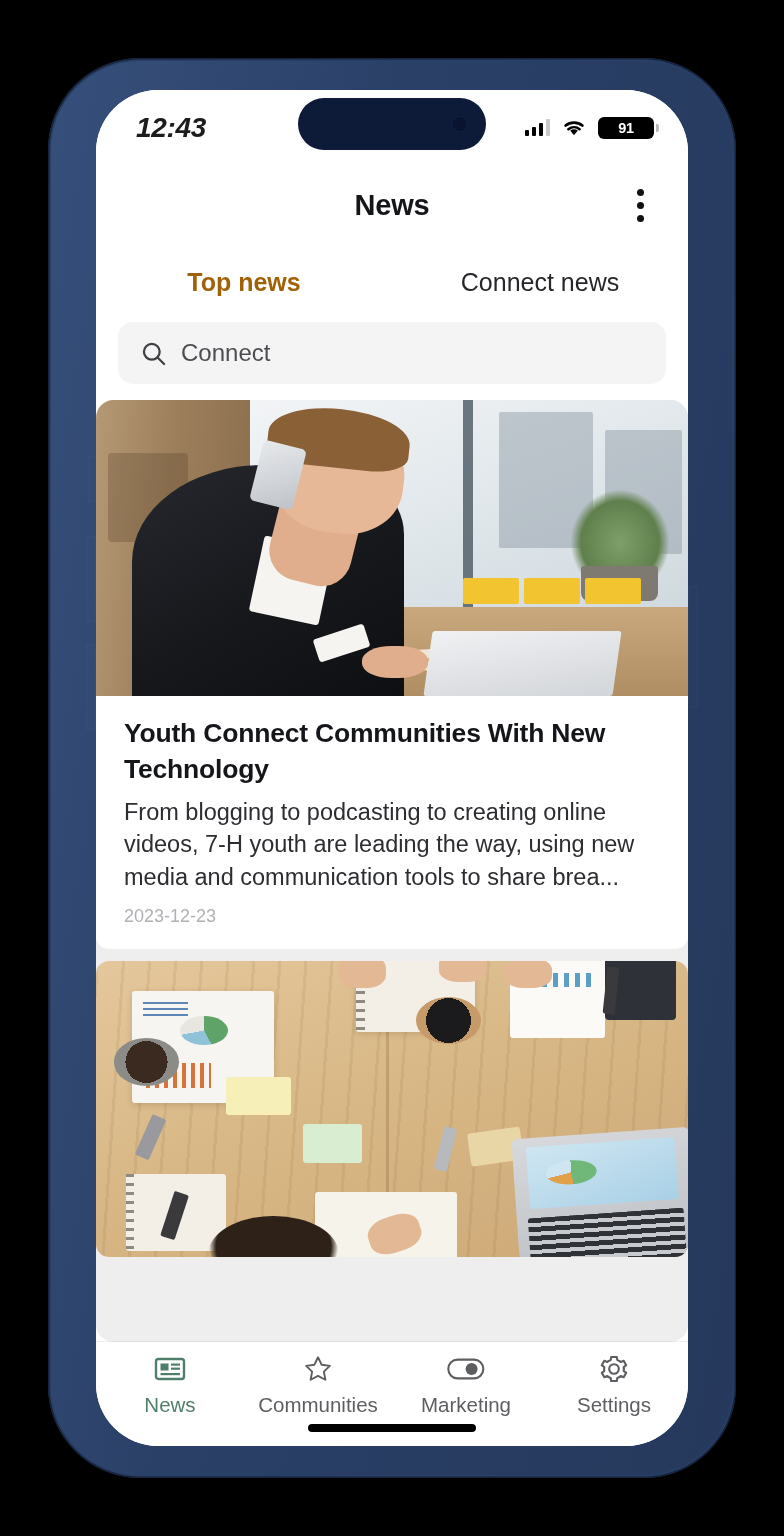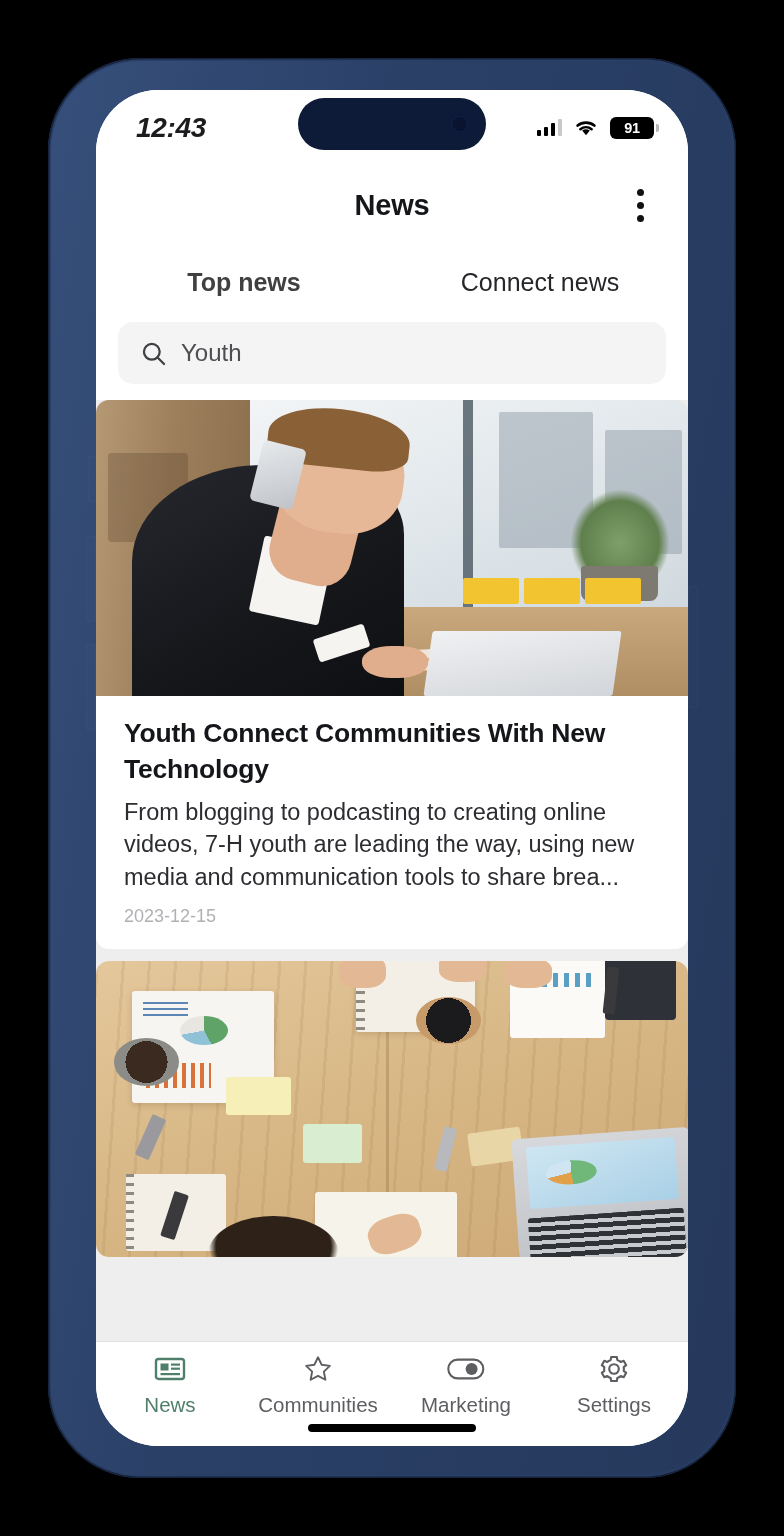--- a/index.html
+++ b/index.html
@@ -66,21 +66,21 @@
     box-shadow:0 0 0 1px #13224a inset;
   }
   .status-right { display:flex; align-items:center; gap:11px; padding-top:3px; }
   .sig { display:flex; align-items:flex-end; gap:2.5px; height:17px; }
   .sig i { width:4.5px; background:#000; border-radius:1px; display:block; }
   .sig i:nth-child(1){ height:6px; }
   .sig i:nth-child(2){ height:9.5px; }
   .sig i:nth-child(3){ height:13px; }
   .sig i:nth-child(4){ height:17px; background:#c8c8cd; }
   .battery {
-    position:relative; width:44px; height:22px; border-radius:6px;
+    position:relative; width:56px; height:22px; border-radius:6px;
     background:#000; display:flex; align-items:center; justify-content:center;
   }
   .battery span { font-size:14.5px; font-weight:700; color:#fff; letter-spacing:-.2px; }
   .battery::after{
     content:""; position:absolute; right:-5px; top:50%; transform:translateY(-50%);
     width:3px; height:8px; border-radius:0 2px 2px 0; background:#b8b8bd;
   }
 
   
   .appbar {
@@ -94,33 +94,33 @@
     align-items:center; justify-content:center; gap:6px; cursor:pointer;
   }
   .kebab i { width:7px; height:7px; border-radius:50%; background:#111; display:block; }
 
   
   .tabs { flex:0 0 74px; display:flex; background:#fff; }
   .tab {
     flex:1; display:flex; align-items:center; justify-content:center;
     font-size:25px; cursor:pointer; padding-bottom:6px;
   }
-  .tab.active { color:#404040; font-weight:700; }
+  .tab.active { color:#a16207; font-weight:700; }
   .tab.inactive { color:#26272b; font-weight:400; }
 
   
   .searchwrap { flex:0 0 78px; background:#fff; padding:0 22px 14px; }
   .searchbar {
     height:62px; background:#f4f4f5; border-radius:15px;
     display:flex; align-items:center; gap:14px; padding:0 22px;
   }
   .search-ph { font-size:24px; color:#4d4e52; }
 
   
-  .feed { flex:1 1 auto; background:#eeeeef; overflow:hidden; }
+  .feed { flex:1 1 auto; background:#eeeeef; overflow:hidden;border-radius:18px; }
   .card { background:#fff; border-radius:13px; margin:0 0 12px; overflow:hidden; }
   .card-media { height:296px; position:relative; overflow:hidden; }
   .card-body { padding:20px 28px 22px; }
   .card-title {
     font-size:26.5px; font-weight:700; color:#15161a;
     line-height:1.34; letter-spacing:-.2px;
   }
   .card-excerpt {
     margin-top:9px; font-size:23.5px; color:#2c2d31; line-height:1.38;
   }
@@ -297,21 +297,21 @@
       <div class="tab active">Top news</div>
       <div class="tab inactive">Connect news</div>
     </div>
 
     <div class="searchwrap">
       <div class="searchbar">
         <svg width="27" height="27" viewBox="0 0 24 24">
           <circle cx="10.5" cy="10.5" r="7" stroke="#3f4044" stroke-width="2" fill="none"></circle>
           <line x1="15.6" y1="15.6" x2="21.4" y2="21.4" stroke="#3f4044" stroke-width="2" stroke-linecap="round"></line>
         </svg>
-        <span class="search-ph">Youth</span>
+        <span class="search-ph">Connect</span>
       </div>
     </div>
 
     <div class="feed">
 
       <div class="card">
         <div class="card-media">
           <div class="photo p1">
             <div class="wood-l"></div>
             <div class="win"></div>
@@ -336,21 +336,21 @@
             <div class="hand2"></div>
             <div class="arm"></div>
             <div class="head"></div>
             <div class="hair"></div>
             <div class="phone-held"></div>
           </div>
         </div>
         <div class="card-body">
           <div class="card-title">Youth Connect Communities With New Technology</div>
           <div class="card-excerpt">From blogging to podcasting to creating online videos, 7-H youth are leading the way, using new media and communication tools to share brea...</div>
-          <div class="card-date">2023-12-15</div>
+          <div class="card-date">2023-12-23</div>
         </div>
       </div>
 
       <div class="card">
         <div class="card-media">
           <div class="photo p2">
             <div class="grain"></div>
             <div class="seam"></div>
             <div class="obj chartdoc">
               <div class="lines"></div>

